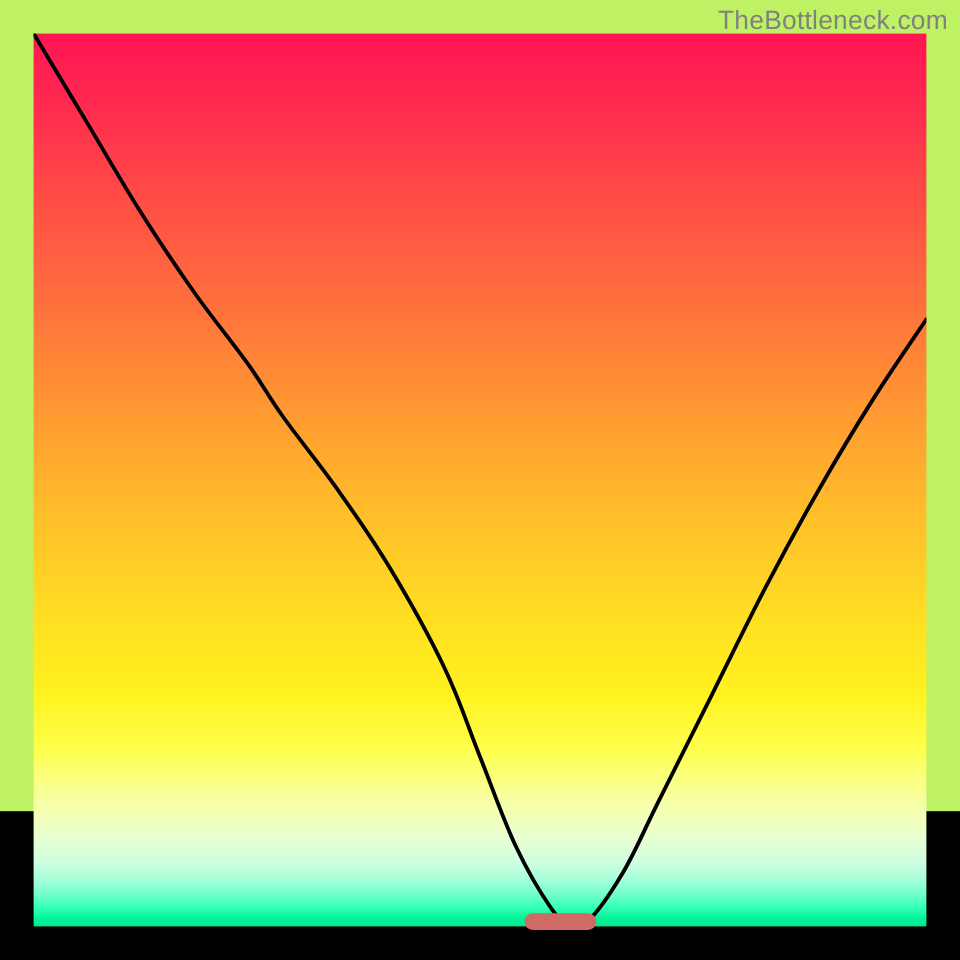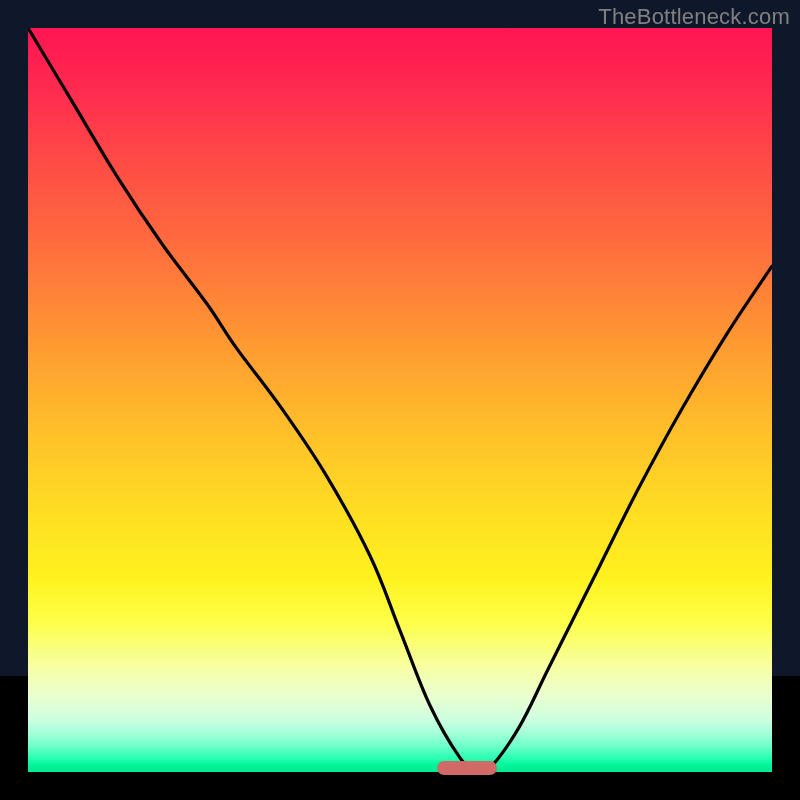--- a/index.html
+++ b/index.html
@@ -8,21 +8,21 @@
     width: 800px;
     height: 800px;
     overflow: hidden;
     background: #000;
     font-family: Arial, Helvetica, sans-serif;
   }
   .frame {
     position: relative;
     width: 800px;
     height: 676px;
-    background: #0f172a;
+    background: #bef264;
   }
   .watermark {
     position: absolute;
     top: 4px;
     right: 10px;
     color: #808080;
     font-size: 22px;
     font-weight: 400;
     letter-spacing: 0.2px;
     z-index: 10;

